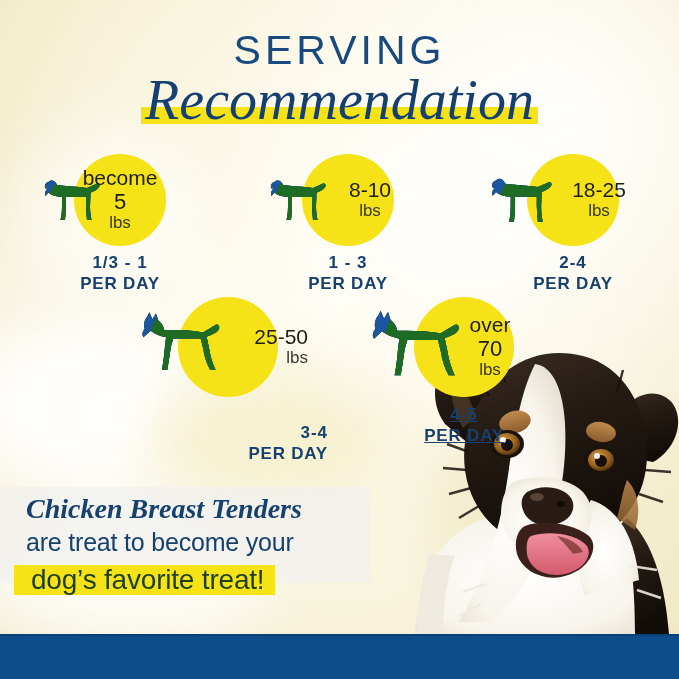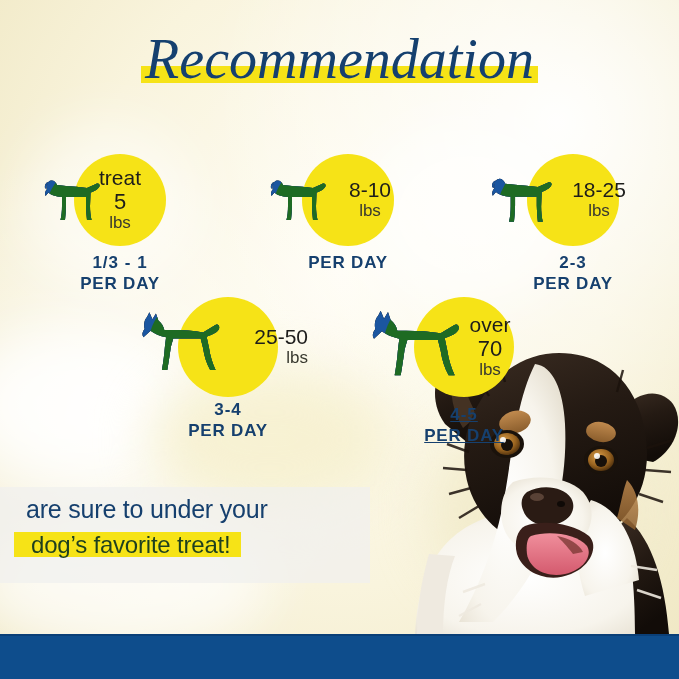--- a/index.html
+++ b/index.html
@@ -83,21 +83,21 @@
   .blurb{position:absolute;left:26px;top:492px;z-index:8;width:360px;}
   .blurb .l1{
     font-family:"Liberation Serif",serif;font-style:italic;font-weight:700;
     font-size:28px;color:#16406e;line-height:1.18;letter-spacing:0px;
   }
   .blurb .l2{
     font-size:25px;color:#16406e;line-height:1.3;margin-top:1px;letter-spacing:-.2px;
   }
   .blurb .l3wrap{position:relative;display:inline-block;margin-top:3px;}
   .blurb .l3{
-    position:relative;font-size:24px;color:#1d3f1f;line-height:1.3;
+    position:relative;font-size:28px;color:#1d3f1f;line-height:1.3;
     letter-spacing:-.2px;padding:0 5px;z-index:2;
   }
   .blurb .l3hl{
     position:absolute;left:-12px;right:-6px;top:3px;bottom:3px;
     background:#f6e317;z-index:1;
   }
 
   
   #bottombar{position:absolute;left:0;bottom:0;width:679px;height:45px;background:#0e4d8c;z-index:9;}
   #bottombar .edge{position:absolute;left:0;top:0;width:679px;height:2px;background:#0a3f77;}
@@ -108,20 +108,21 @@
 <div id="poster">
 
   <div class="bokeh b1"></div>
   <div class="bokeh b2"></div>
   <div class="bokeh b3"></div>
   <div class="bokeh b4"></div>
   <div class="bokeh b5"></div>
   <div class="bokeh b6"></div>
 
   <div class="title-wrap">
+    <div class="t-serving">SERVING</div>
     <div class="t-recommend">
       <span class="hl"></span>
       <span>Recommendation</span>
     </div>
   </div>
 
   <div class="rows">
 
     <div class="row row1">
 
@@ -146,21 +147,21 @@
               </g>
               <g fill="#1b56a0">
                   <use href="#dogA"></use>
                 </g>
               <g fill="#1e6b23" clip-path="url(#c1)">
                   <use href="#dogA"></use>
                 </g>
             </svg>
           </div>
           <div class="lbs">
-            <span class="stack-top">treat</span>
+            <span class="stack-top">become</span>
             <span class="n">5</span>
             <span class="u">lbs</span>
           </div>
         </div>
         <div class="caption">
           <span class="amt">1/3 - 1</span>
           <span class="per">PER DAY</span>
         </div>
       </div>
 
@@ -190,20 +191,21 @@
                   <use href="#dogB"></use>
                 </g>
             </svg>
           </div>
           <div class="lbs" style="padding-left:22px;">
             <span class="n two">8-10</span>
             <span class="u">lbs</span>
           </div>
         </div>
         <div class="caption">
+          <span class="amt">1 - 3</span>
           <span class="per">PER DAY</span>
         </div>
       </div>
 
       <div class="cell" style="left:473px;">
         <div class="disc-area">
           <div class="disc"></div>
           <div class="dogwrap" style="left:18px;top:24px;">
             <svg width="72" height="50" viewBox="0 0 132 92">
               <defs>
@@ -227,21 +229,21 @@
                   <use href="#dogC"></use>
                 </g>
             </svg>
           </div>
           <div class="lbs" style="padding-left:26px;">
             <span class="n two">18-25</span>
             <span class="u">lbs</span>
           </div>
         </div>
         <div class="caption">
-          <span class="amt">2-3</span>
+          <span class="amt">2-4</span>
           <span class="per">PER DAY</span>
         </div>
       </div>
     </div>
 
     <div class="row row2">
 
       <div class="cell" style="left:128px;">
         <div class="disc-area">
           <div class="disc big"></div>
@@ -267,21 +269,21 @@
               <g fill="#1e6b23" clip-path="url(#c4)">
                   <use href="#dogD"></use>
                 </g>
             </svg>
           </div>
           <div class="lbs big" style="padding-left:30px;align-items:flex-end;">
             <span class="n two">25-50</span>
             <span class="u">lbs</span>
           </div>
         </div>
-        <div class="caption" style="margin-top:5px;">
+        <div class="caption" style="margin-top:28px;text-align:right;">
           <span class="amt">3-4</span>
           <span class="per">PER DAY</span>
         </div>
       </div>
 
       <div class="cell" style="left:364px;">
         <div class="disc-area">
           <div class="disc big"></div>
           <div class="dogwrap" style="left:2px;top:14px;">
             <svg width="100" height="70" viewBox="0 0 150 104">
@@ -421,21 +423,22 @@
         <path d="M96,300 L74,312"></path>
           <path d="M100,280 L78,288"></path>
         <path d="M252,286 L276,294"></path>
           <path d="M246,262 L272,266"></path>
       </g>
     </g>
   </svg>
 
   <div class="panel"></div>
   <div class="blurb">
-    <div class="l2">are sure to under your</div>
+    <div class="l1">Chicken Breast Tenders</div>
+    <div class="l2">are treat to become your</div>
     <div class="l3wrap">
       <span class="l3hl"></span>
       <span class="l3">dog’s favorite treat!</span>
     </div>
   </div>
 
   <div id="bottombar">
     <div class="edge"></div>
   </div>
 

